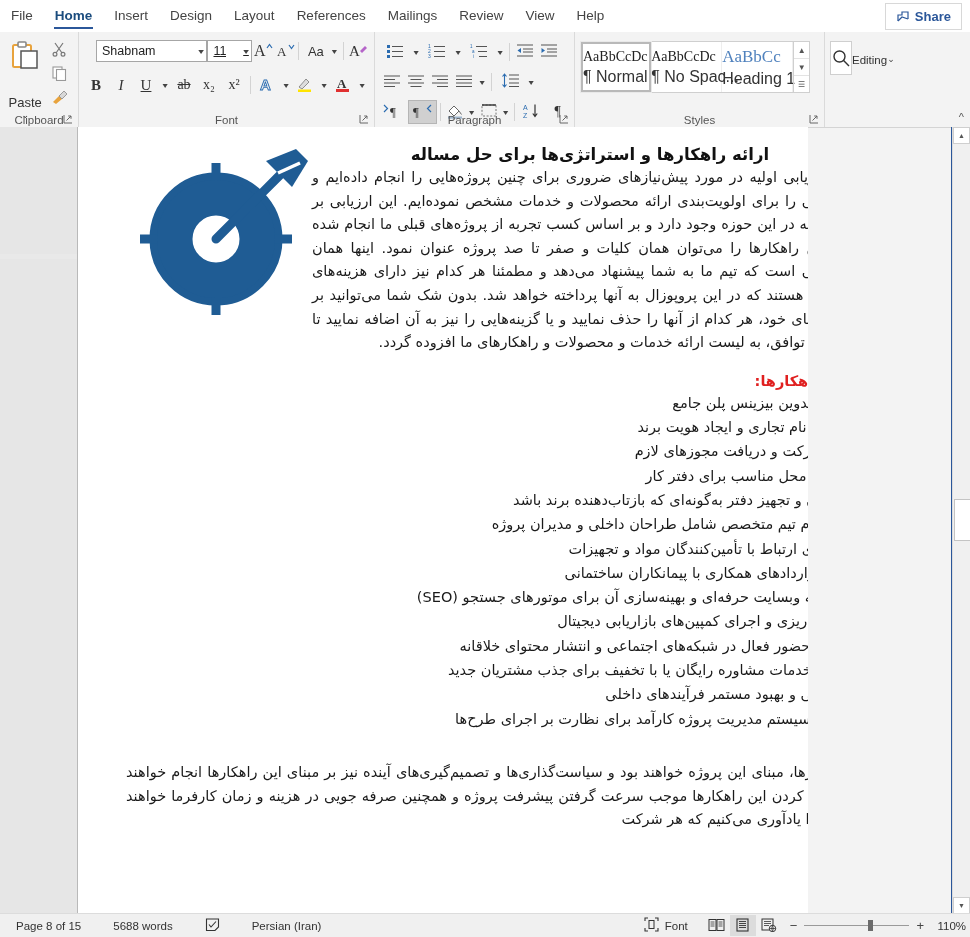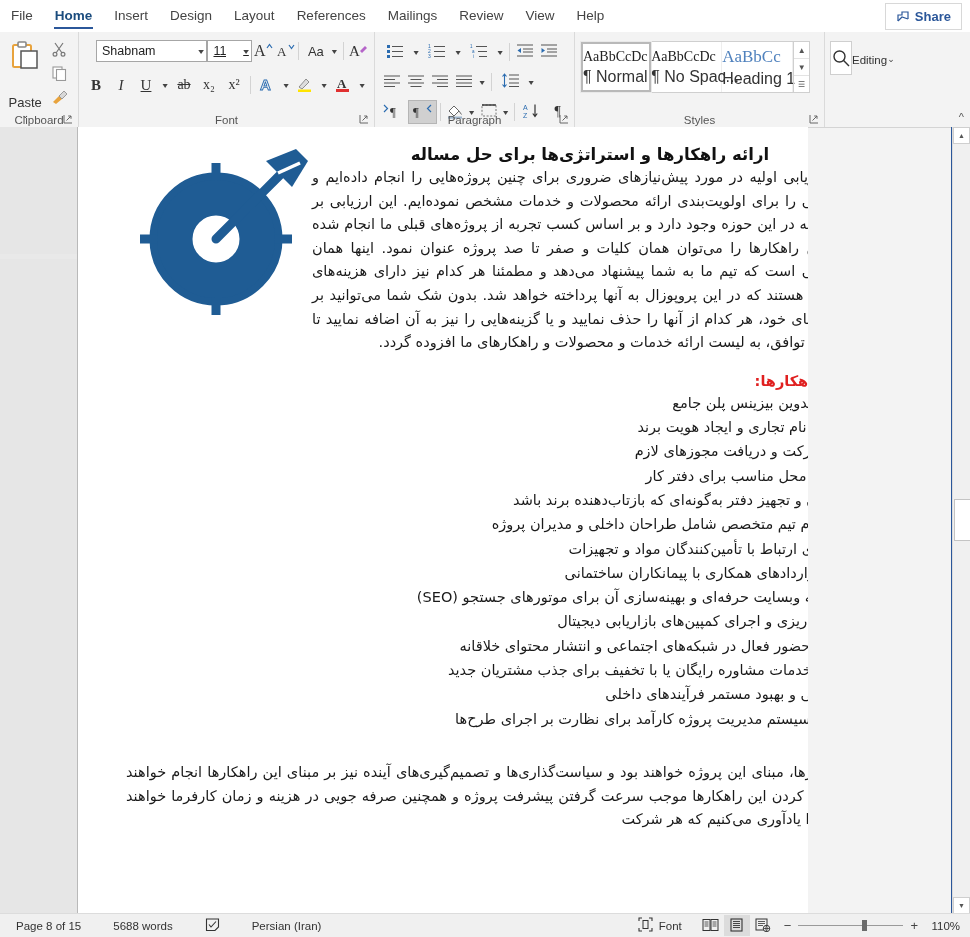--- a/index.html
+++ b/index.html
@@ -176,21 +176,21 @@
     display:flex; align-items:center; font-size:11.5px; color:#333;
   }
   .sb-item { padding:0 16px; cursor:default; white-space:nowrap; display:flex; align-items:center; gap:6px;}
   .sb-spacer { flex:1; }
   .sb-icon-btn { width:26px; height:21px; display:flex; align-items:center; justify-content:center; cursor:default;}
   .sb-icon-btn.active { background:#dcdcdc; }
   .zoom-wrap { display:flex; align-items:center; gap:7px; padding:0 8px; }
   .zoom-track { width:105px; height:1px; background:#9a9a9a; position:relative; }
   .zoom-thumb { position:absolute; top:-5px; left:64px; width:5px; height:11px; background:#6b6b6b; }
   .zoom-sign { font-size:13px; color:#444; cursor:default; }
-  .zoom-pct { font-size:11.5px; color:#333; min-width:34px; text-align:right; padding-right:10px;}
+  .zoom-pct { font-size:11.5px; color:#333; min-width:34px; text-align:right; padding-right:4px;}
 </style>
 </head>
 <body>
 
 <div class="app">
 
   <div class="tabstrip">
     <div class="tab">File</div>
     <div class="tab active">Home</div>
     <div class="tab">Insert</div>

